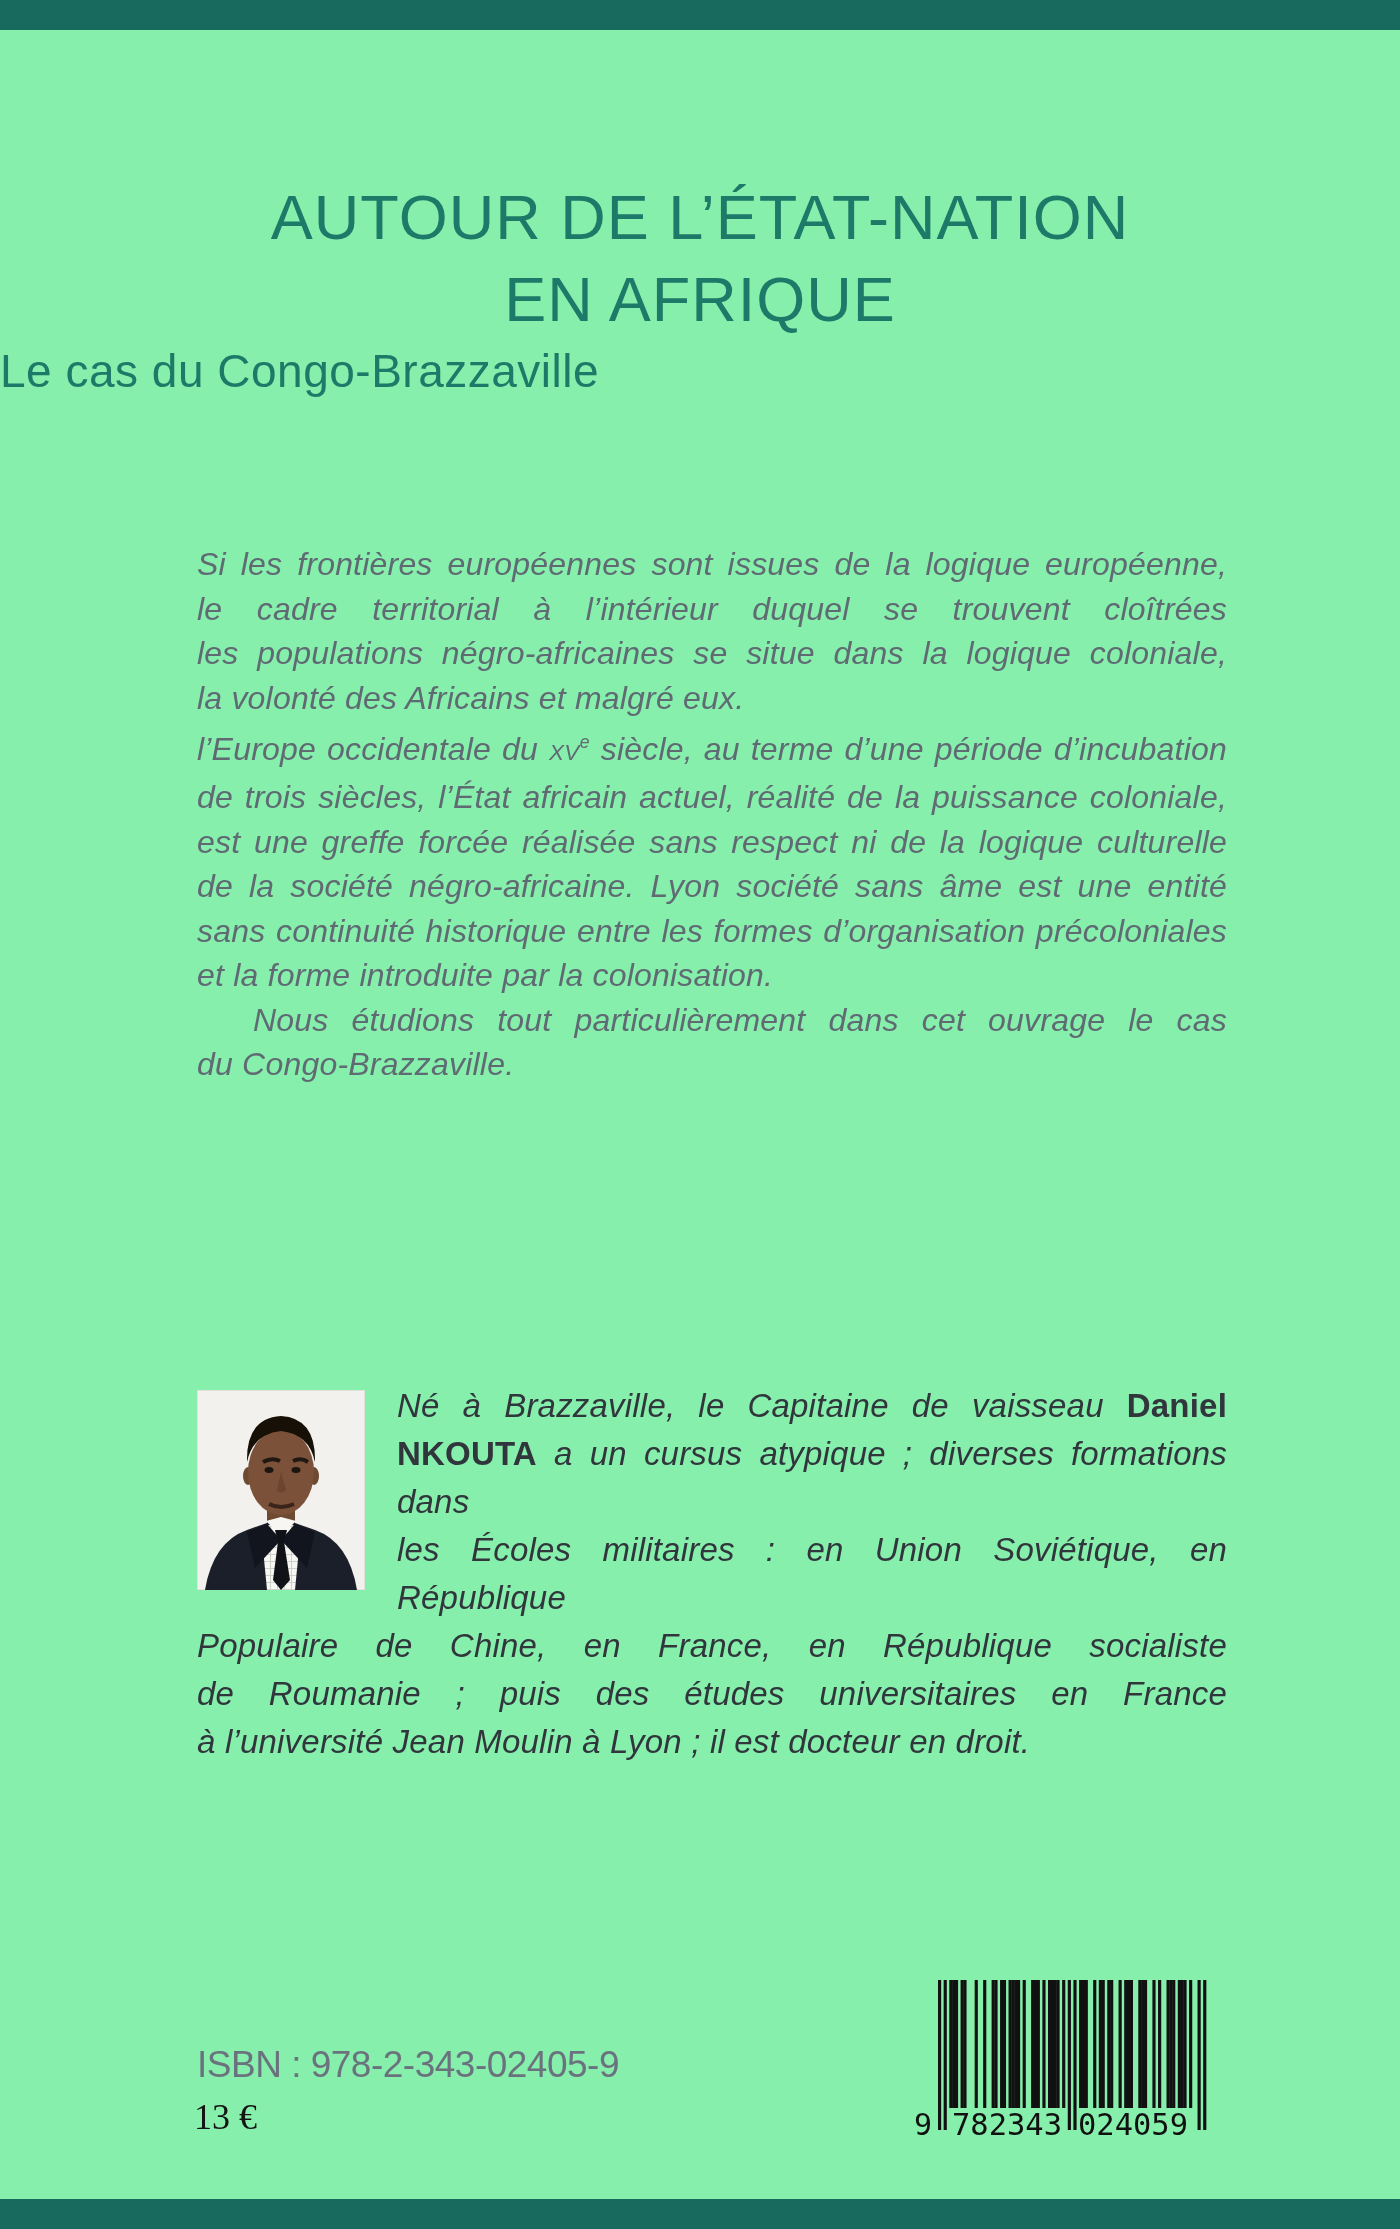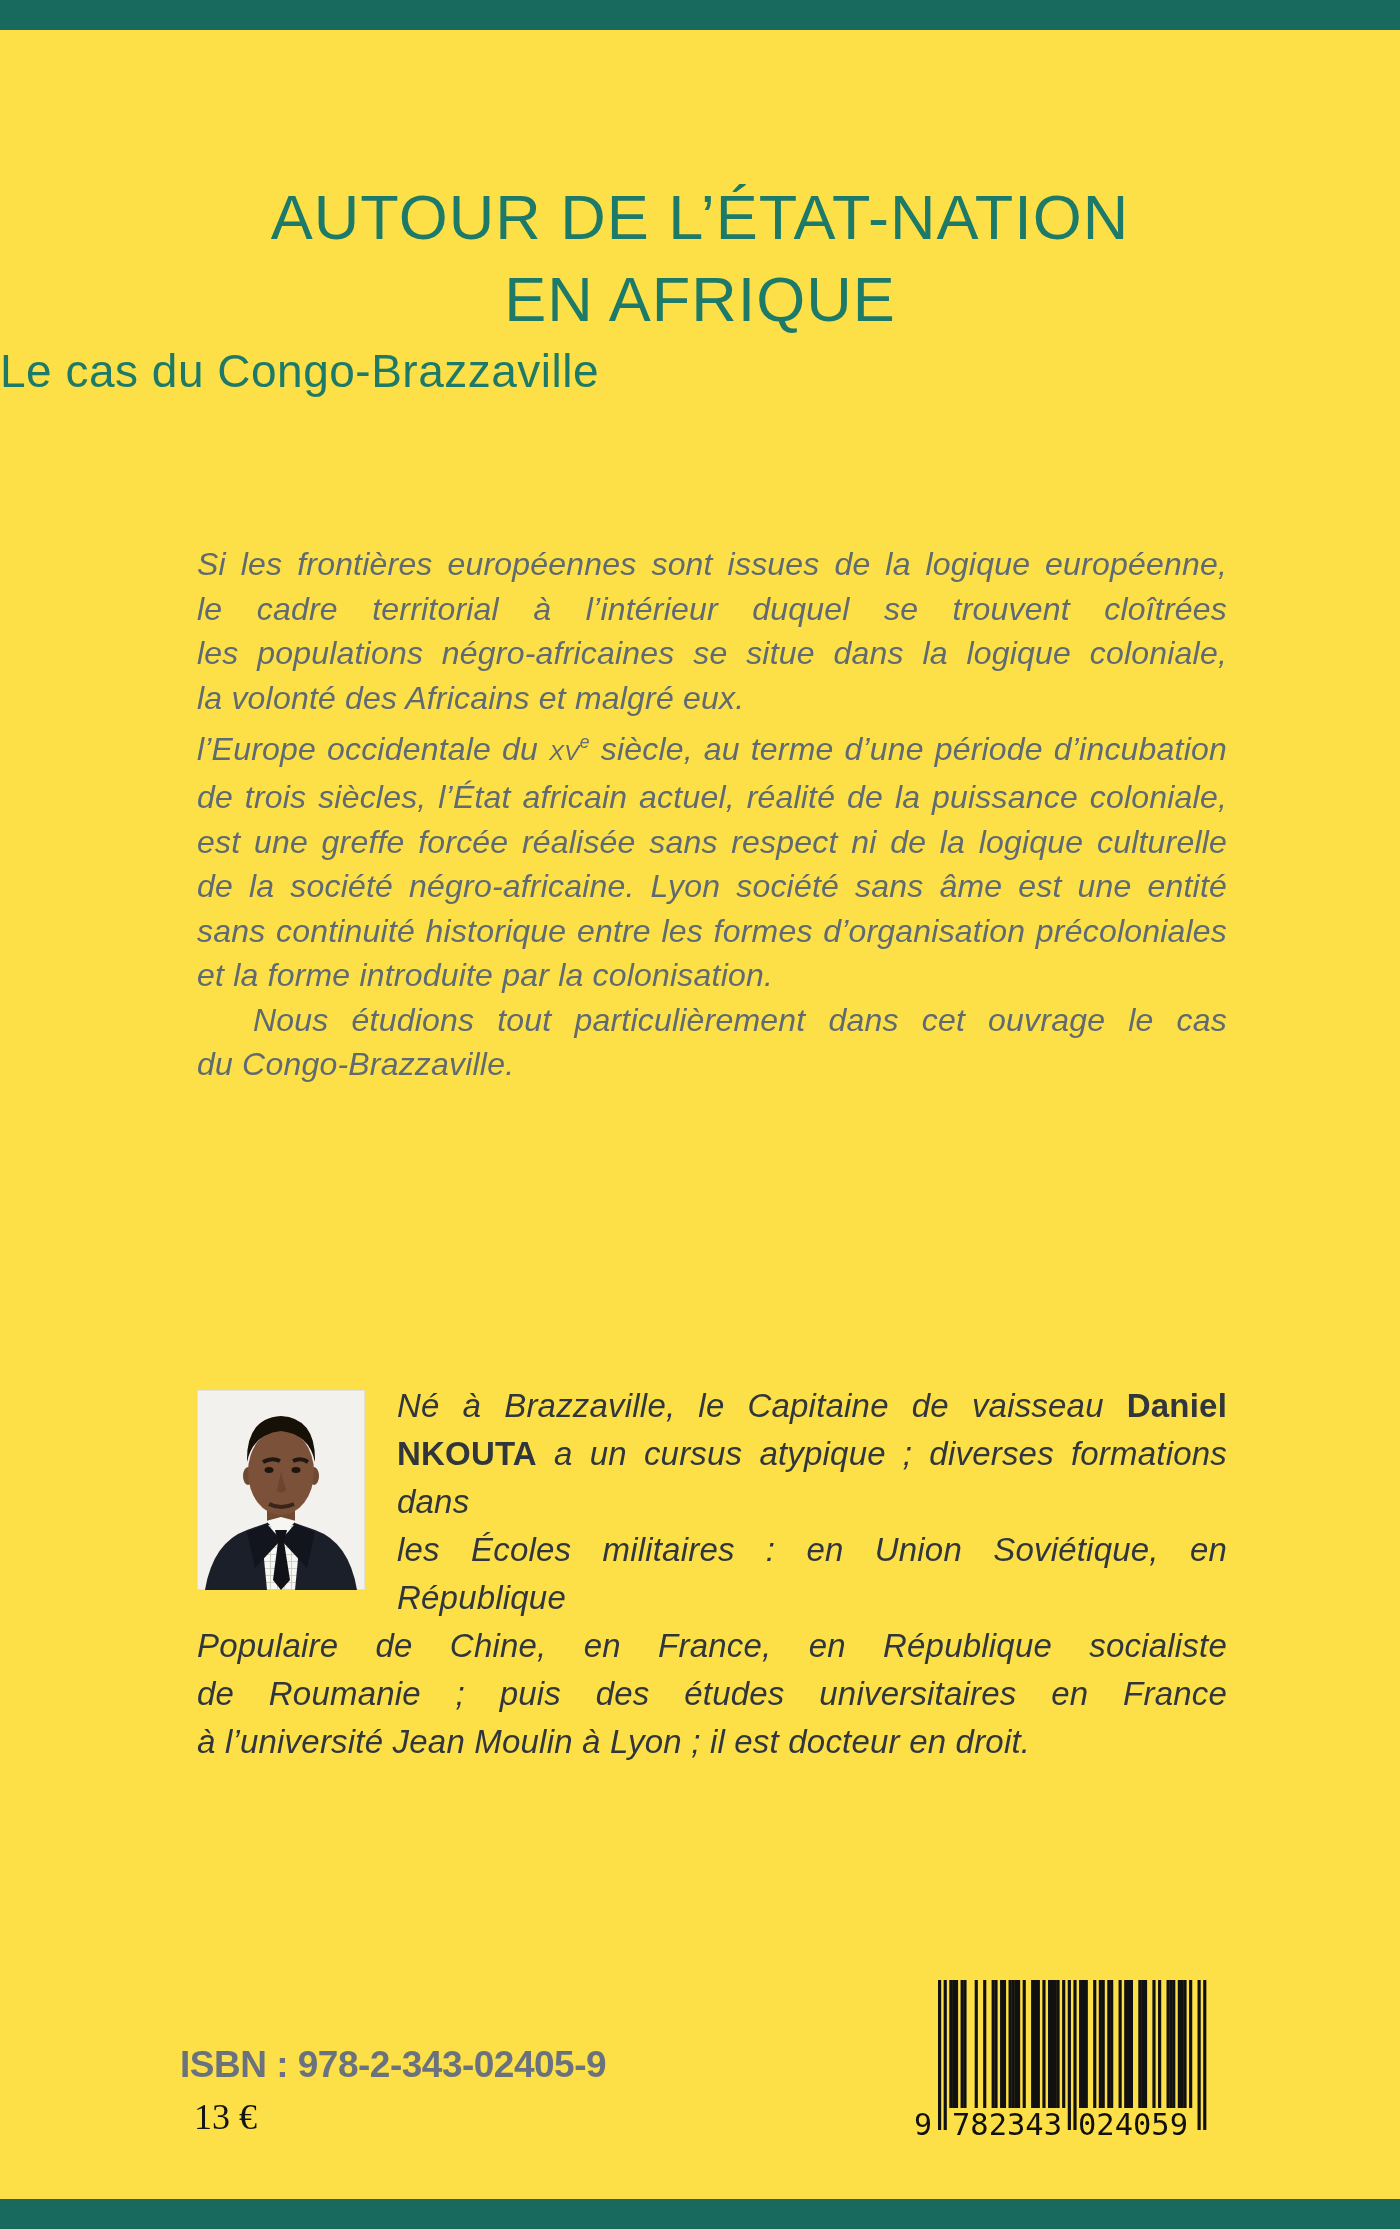--- a/index.html
+++ b/index.html
@@ -4,21 +4,21 @@
 <style>
   :root{
     --teal:#1e7a68;
     --band:#176a5d;
     --body:#5f6a73;
     --bio:#30363c;
     --isbn:#6a737d;
   }
   html,body{margin:0;padding:0;background:#ffffff;}
   .page{
-    position:relative;width:1400px;height:2229px;background:#fde047;
+    position:relative;width:1400px;height:2229px;background:#86efac;
     font-family:"Liberation Sans", sans-serif;overflow:hidden;
   }
   .band{position:absolute;left:0;width:1400px;height:30px;background:var(--band);}
   .band-top{top:0;}
   .band-bottom{bottom:0;}
 
   .title{
     position:absolute;top:134px;left:0;width:1400px;text-align:center;
     color:var(--teal);font-size:63px;line-height:82px;font-weight:400;letter-spacing:1px;
   }
@@ -43,22 +43,22 @@
     position:absolute;left:197px;top:1382px;width:1030px;
     color:var(--bio);font-size:33px;line-height:48px;font-style:italic;letter-spacing:.2px;
   }
   .photo{
     float:left;width:168px;height:200px;margin:8px 32px 8px 0;
     background:#f1f0ec;
   }
   .photo svg{display:block;width:168px;height:200px;}
 
   .isbn{
-    position:absolute;left:180px;top:2044px;
-    color:var(--isbn);font-size:37px;letter-spacing:-.5px;font-weight:bold;
+    position:absolute;left:197px;top:2044px;
+    color:var(--isbn);font-size:37px;letter-spacing:-.5px;
   }
   .price{
     position:absolute;left:194px;top:2096px;
     font-family:"Liberation Serif", serif;font-size:36px;color:#141414;
   }
   .barcode{position:absolute;left:906px;top:1980px;width:320px;height:162px;}
   .barcode svg{display:block;}
   .bc-digit{font-family:"DejaVu Sans Mono", monospace;font-size:30px;fill:#111;}
 </style>
 </head>

